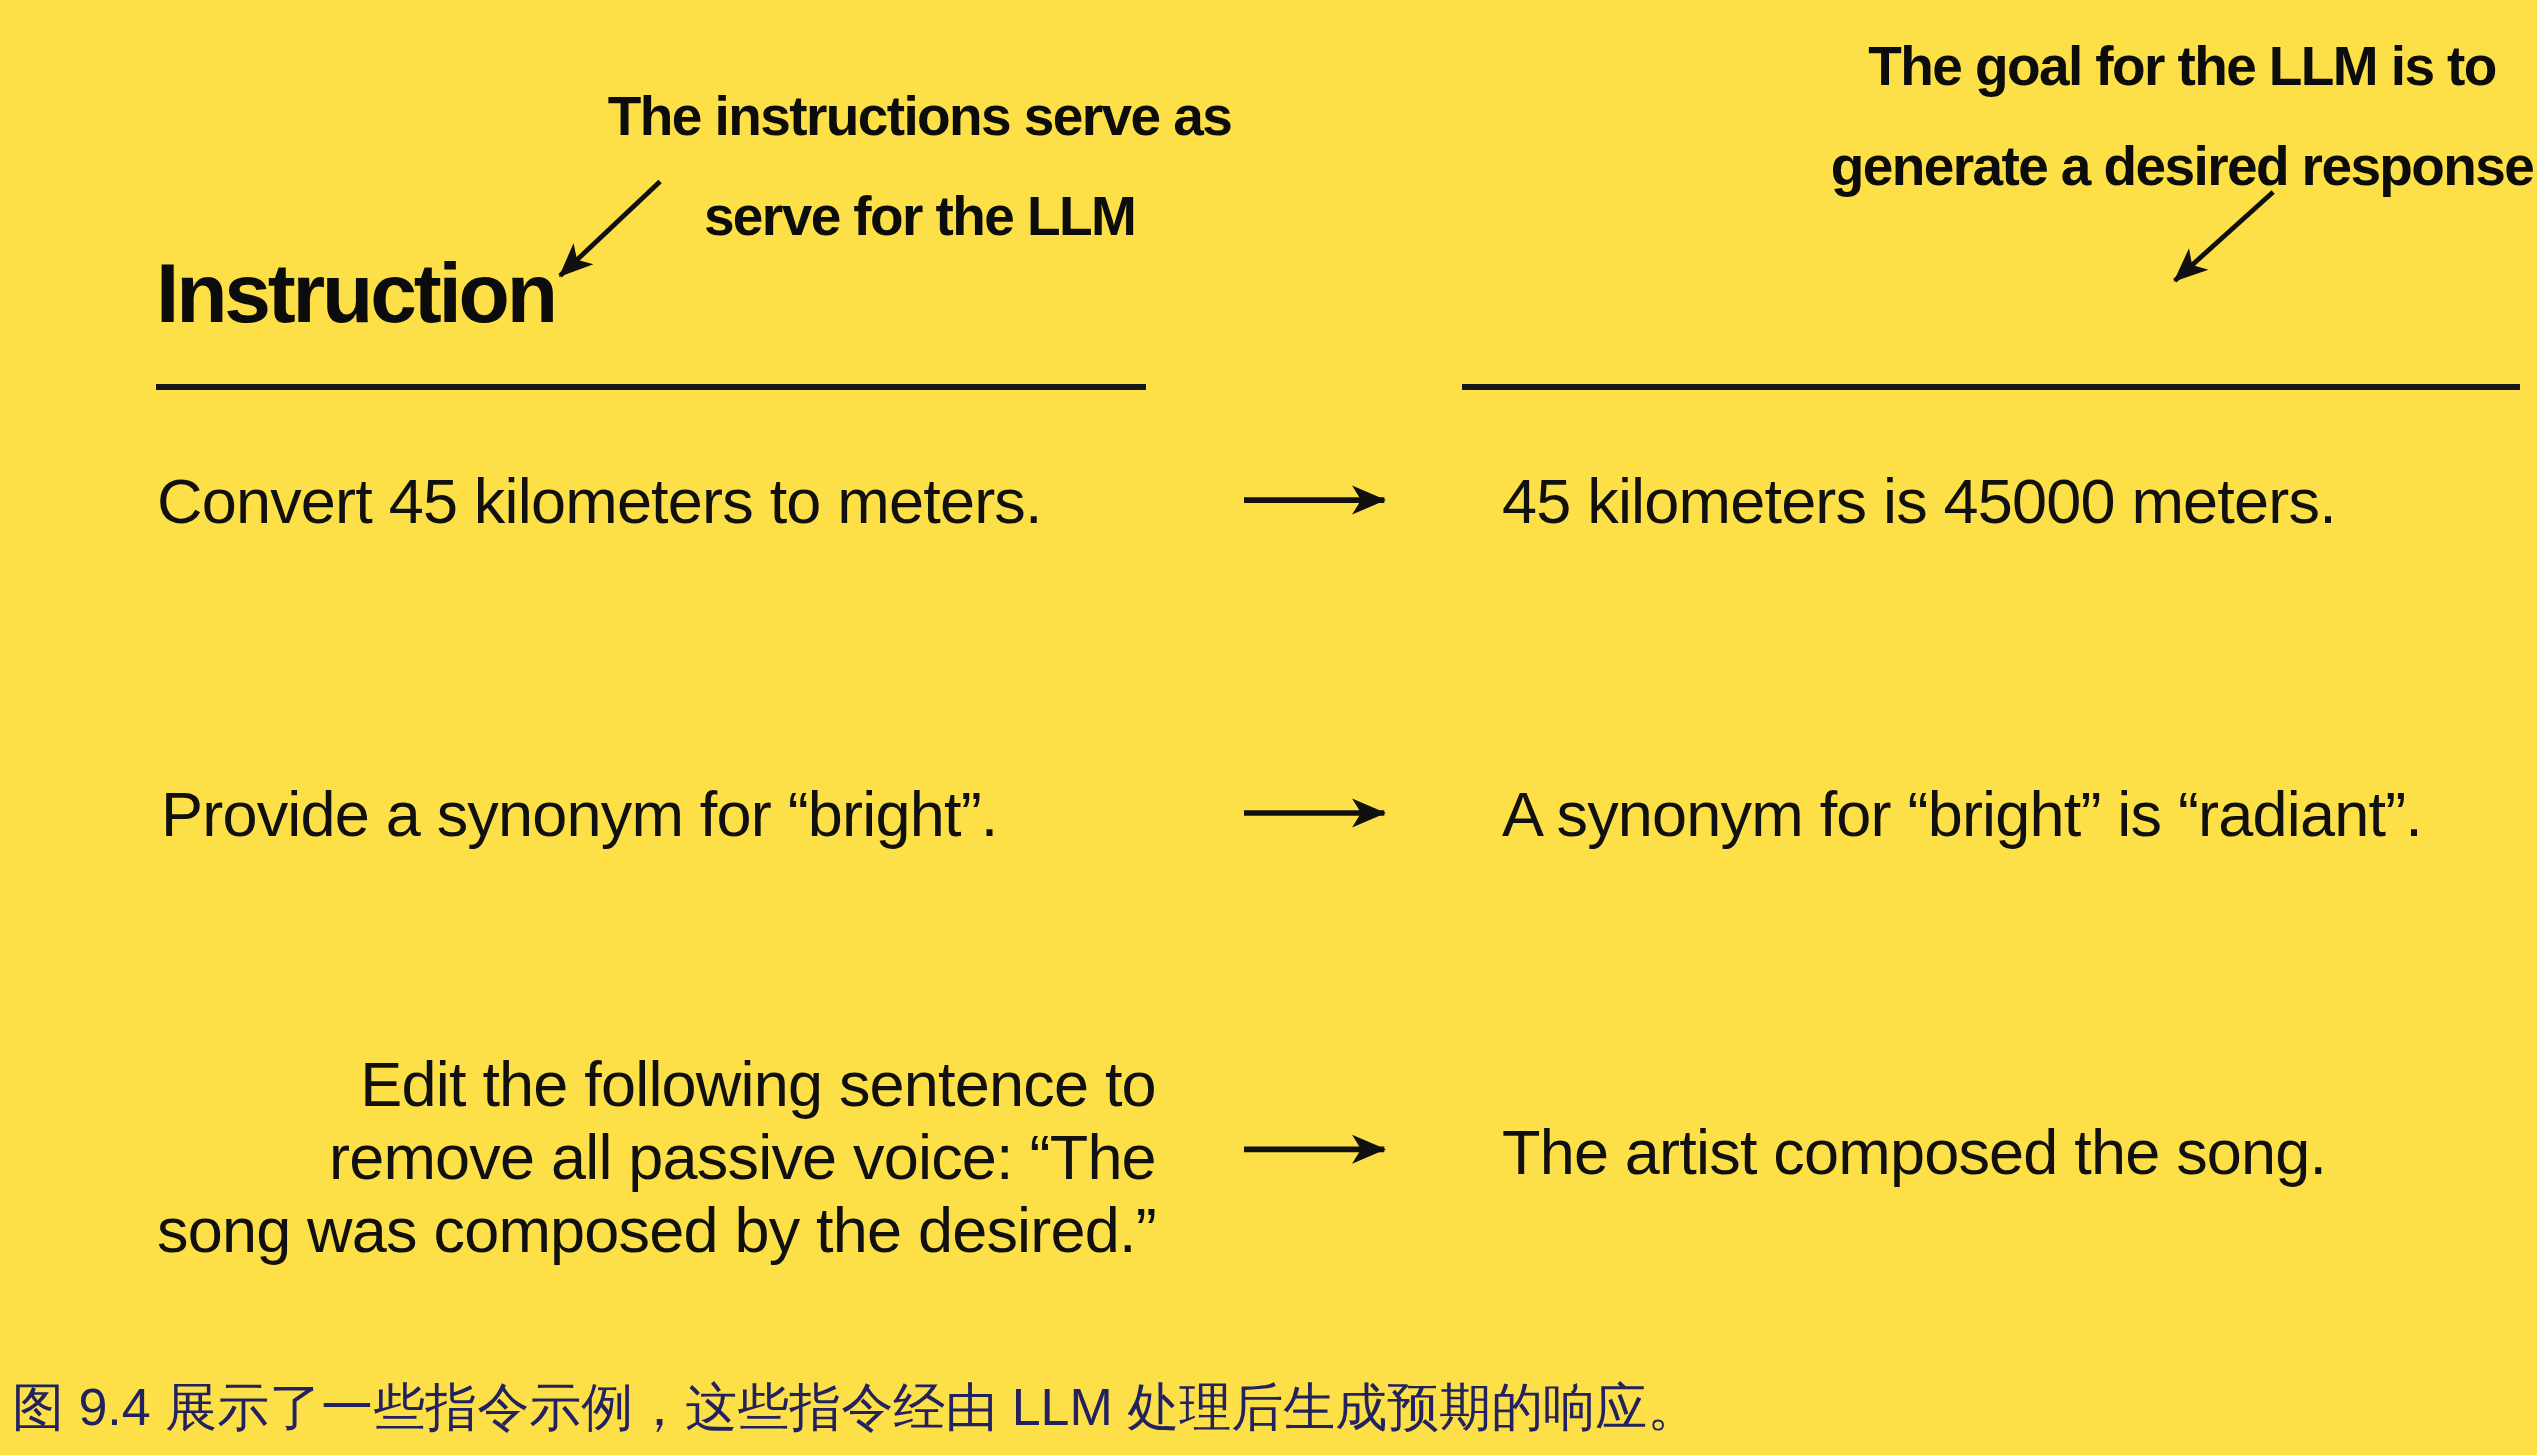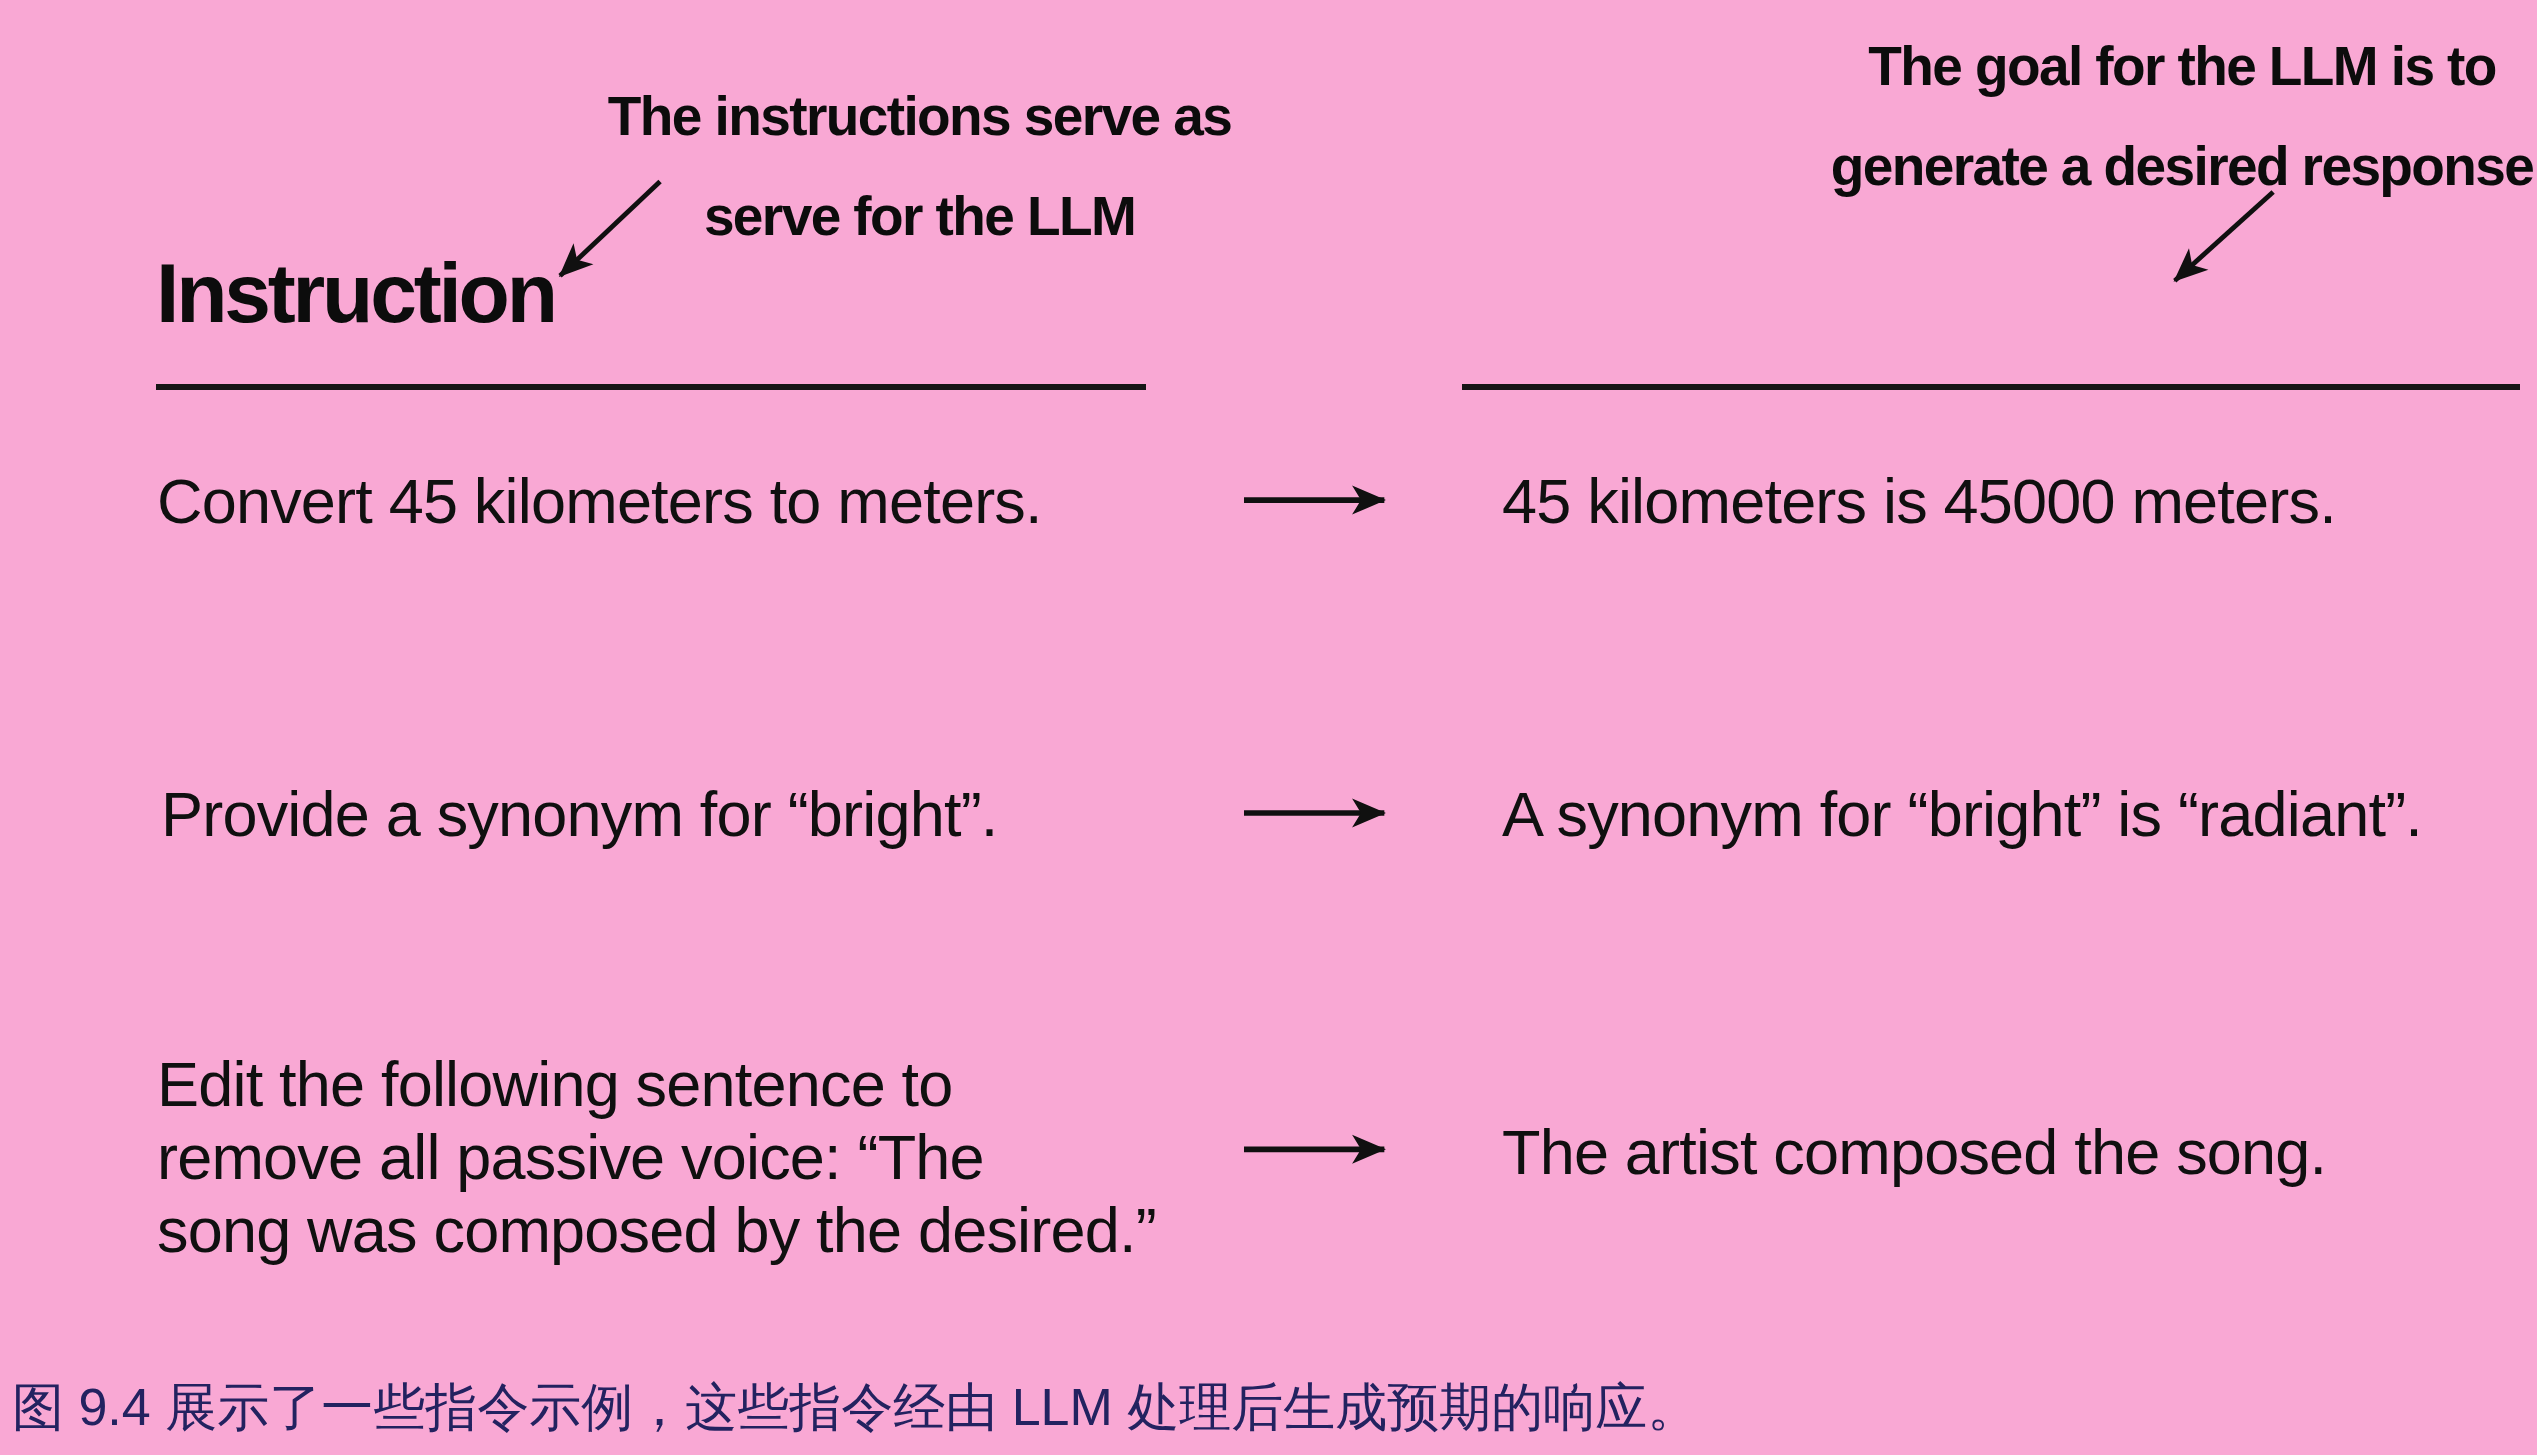--- a/index.html
+++ b/index.html
@@ -1,21 +1,21 @@
 <!DOCTYPE html>
 <html style="font-size:13px"><head>
 <meta charset="utf-8">
 <style>
   html,body{margin:0;padding:0;}
   body{
     width:2538px;height:1455px;background:#ffffff;
     font-family:"Liberation Sans","DejaVu Sans",sans-serif;
     color:#101010;overflow:hidden;
   }
-  .canvas{position:relative;width:2538px;height:1455px;background:#f9a8d4;}
+  .canvas{position:relative;width:2538px;height:1455px;background:#fde047;}
 
   
   .ann{
     position:absolute;text-align:center;font-weight:700;
     font-size:55px;line-height:100px;letter-spacing:-1.6px;color:#0c0c0c;
   }
   .ann-left{left:516px;top:66px;width:807px;}
   .ann-right{left:1815px;top:16px;width:734px;}
 
   
@@ -27,21 +27,21 @@
   .hdr-right{left:1500px;}
 
   
   .rule{position:absolute;top:384px;height:5.6px;background:#161616;}
   .rule-left{left:156px;width:990px;}
   .rule-right{left:1462px;width:1058px;}
 
   
   .cell{
     position:absolute;font-size:63px;line-height:73px;color:#101010;
-    letter-spacing:-0.8px;white-space:nowrap;
+    letter-spacing:-0.8px;white-space:nowrap;text-align:right;
   }
   .row1-left{left:157px;top:465px;}
   .row1-right{left:1502px;top:465px;}
   .row2-left{left:161px;top:778px;}
   .row2-right{left:1502px;top:778px;}
   .row3-left{left:157px;top:1048px;}
   .row3-right{left:1502px;top:1116px;}
 
   
   .arrows{position:absolute;left:0;top:0;pointer-events:none;}

